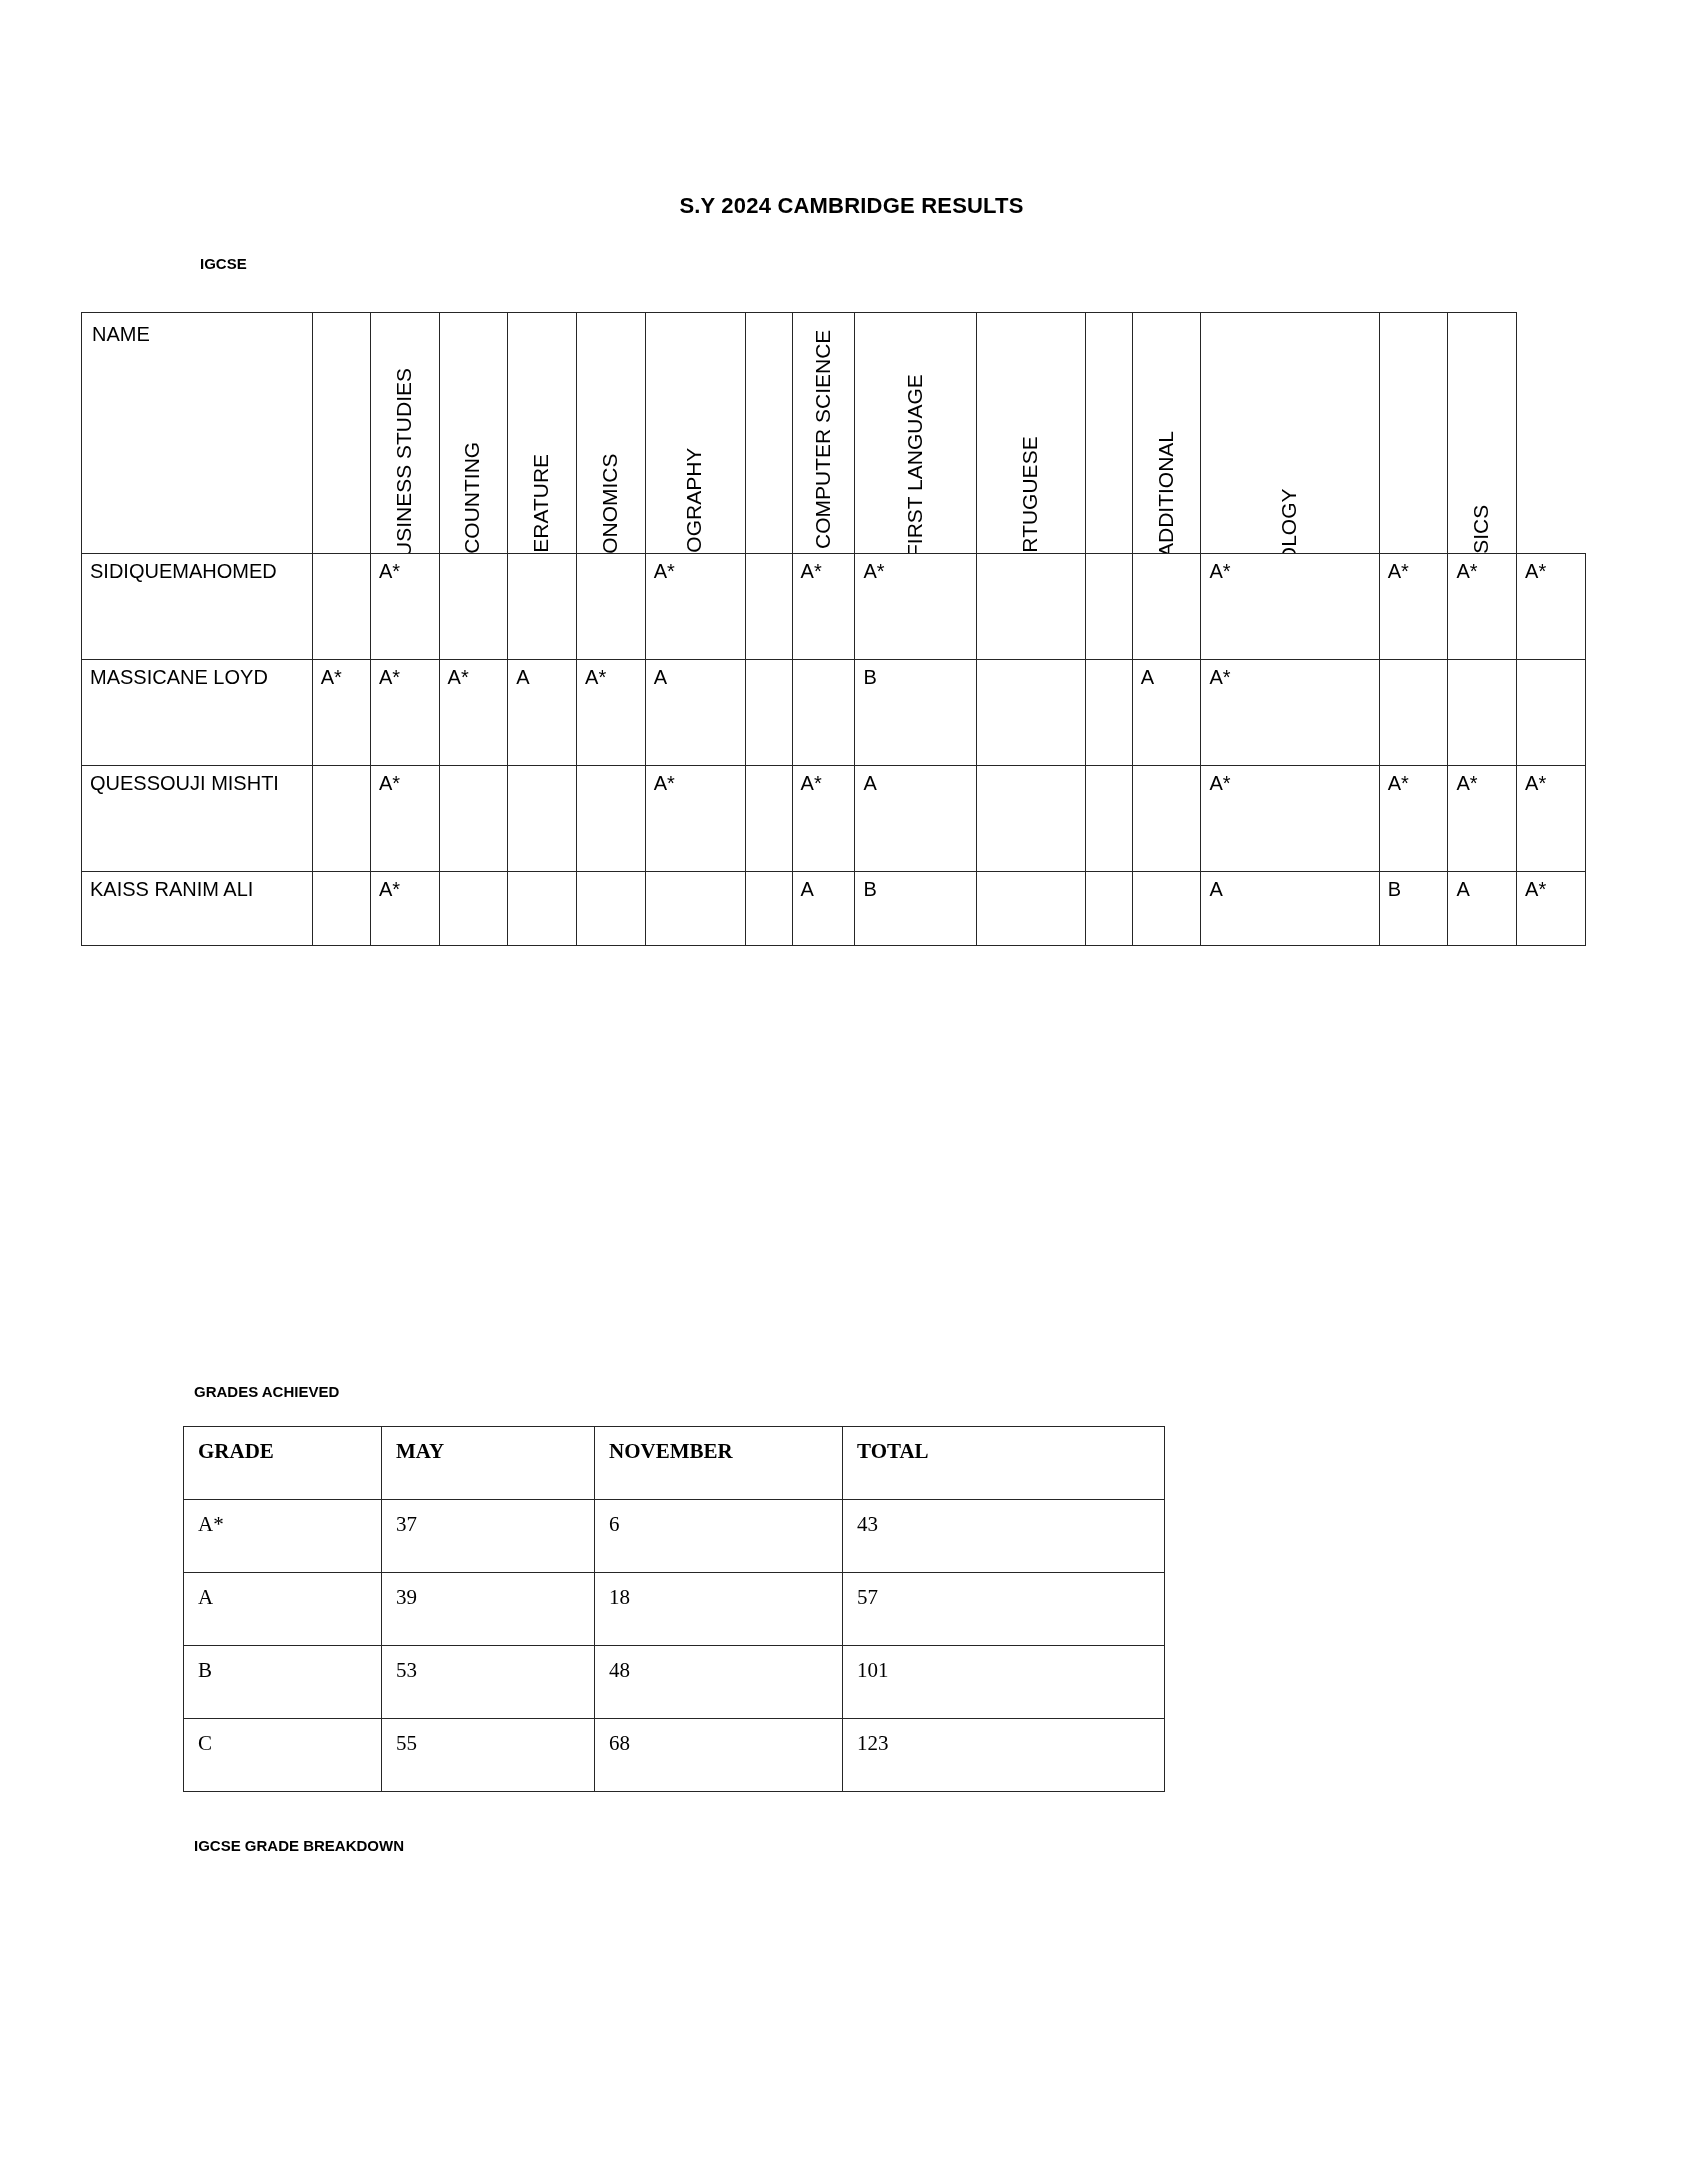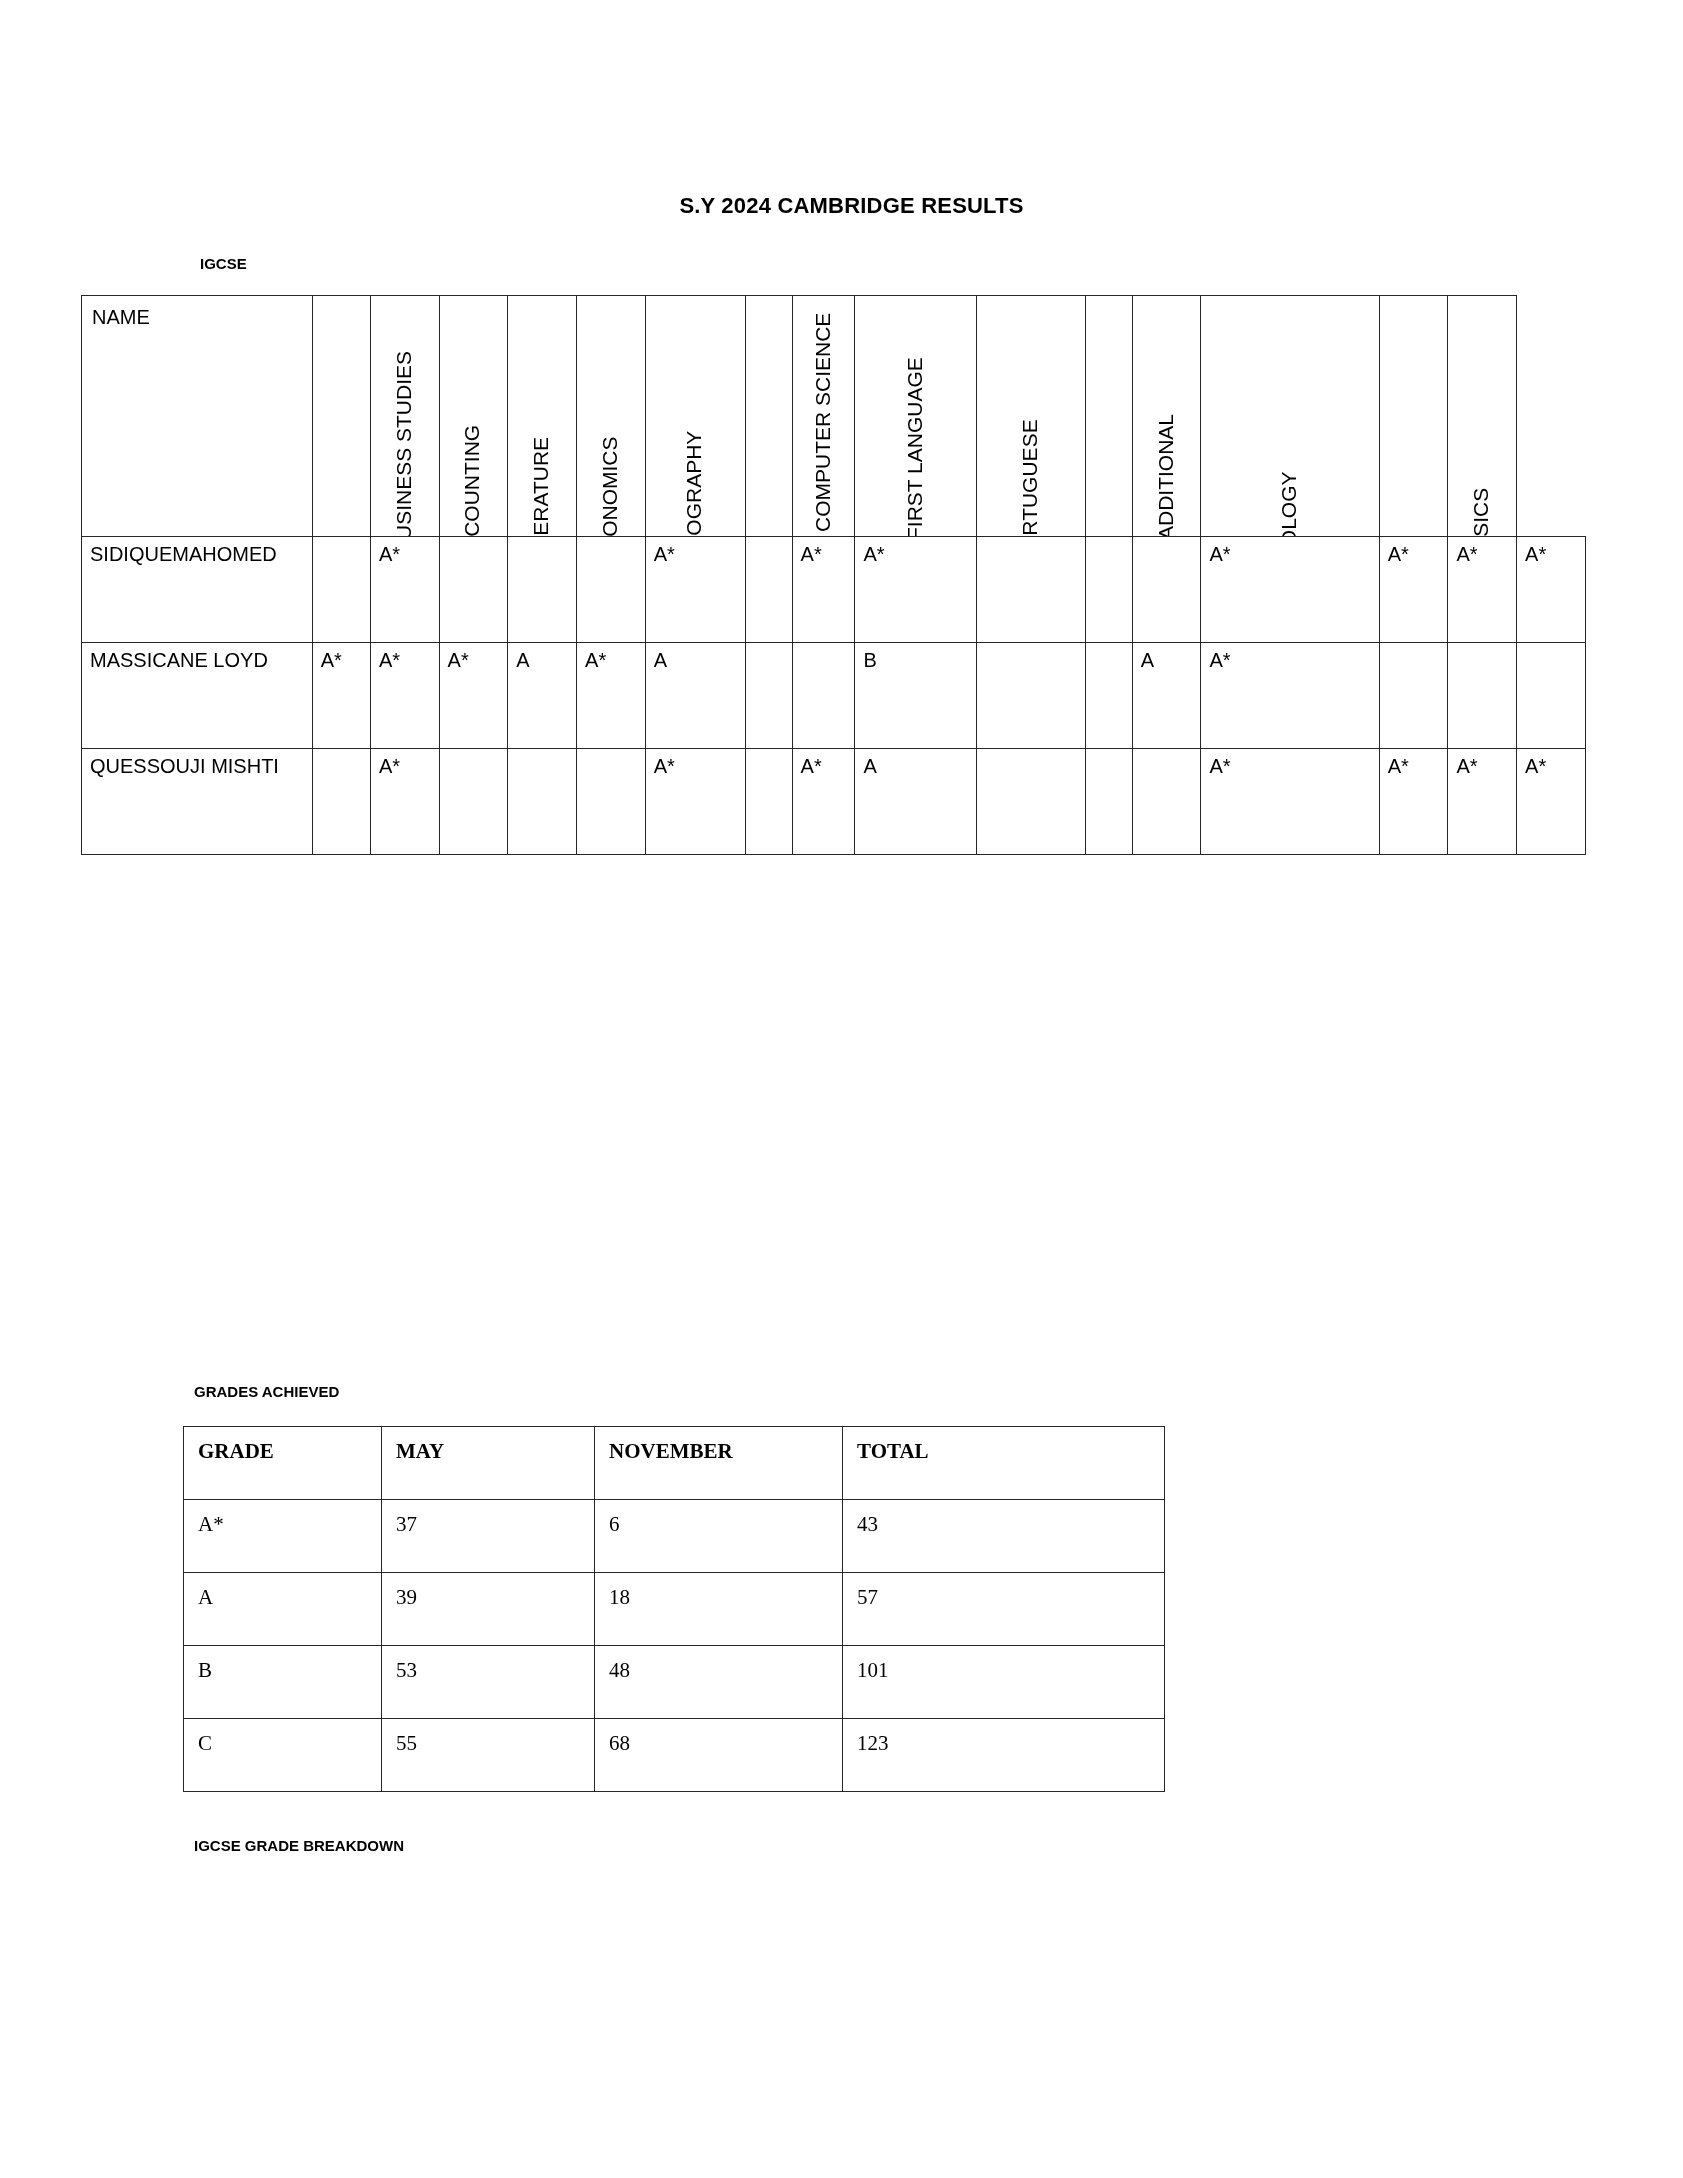--- a/index.html
+++ b/index.html
@@ -41,21 +41,21 @@
     font-size: 15px;
     font-weight: bold;
   }
   .label-igcse { top: 255px; left: 200px; }
   .label-grades-achieved { top: 1383px; left: 194px; }
   .label-breakdown { top: 1837px; left: 194px; }
 
   
   .results-wrap {
     position: absolute;
-    top: 295px;
+    top: 312px;
     left: 81px;
     width: 1505px;
   }
   table.results {
     border-collapse: collapse;
     width: 1505px;
     table-layout: fixed;
   }
   table.results td, table.results th {
     border: 1.5px solid #262626;
@@ -279,20 +279,39 @@
             <td class="grade-cell">A*</td>
             <td class="grade-cell"></td>
             <td class="grade-cell">A*</td>
             <td class="grade-cell">A</td>
             <td class="grade-cell"></td>
             <td class="grade-cell"></td>
             <td class="grade-cell"></td>
             <td class="grade-cell">A*</td>
             <td class="grade-cell">A*</td>
             <td class="grade-cell">A*</td>
+            <td class="grade-cell">A*</td>
+          </tr>
+          <tr class="data-row">
+            <td class="student-name">KAISS RANIM ALI</td>
+            <td class="grade-cell"></td>
+            <td class="grade-cell">A*</td>
+            <td class="grade-cell"></td>
+            <td class="grade-cell"></td>
+            <td class="grade-cell"></td>
+            <td class="grade-cell"></td>
+            <td class="grade-cell"></td>
+            <td class="grade-cell">A</td>
+            <td class="grade-cell">B</td>
+            <td class="grade-cell"></td>
+            <td class="grade-cell"></td>
+            <td class="grade-cell"></td>
+            <td class="grade-cell">A</td>
+            <td class="grade-cell">B</td>
+            <td class="grade-cell">A</td>
             <td class="grade-cell">A*</td>
           </tr>
         </tbody>
     </table>
   </div>
 
   <div class="section-label label-grades-achieved">GRADES ACHIEVED</div>
 
   <div class="grades-wrap">
     <table class="grades">

